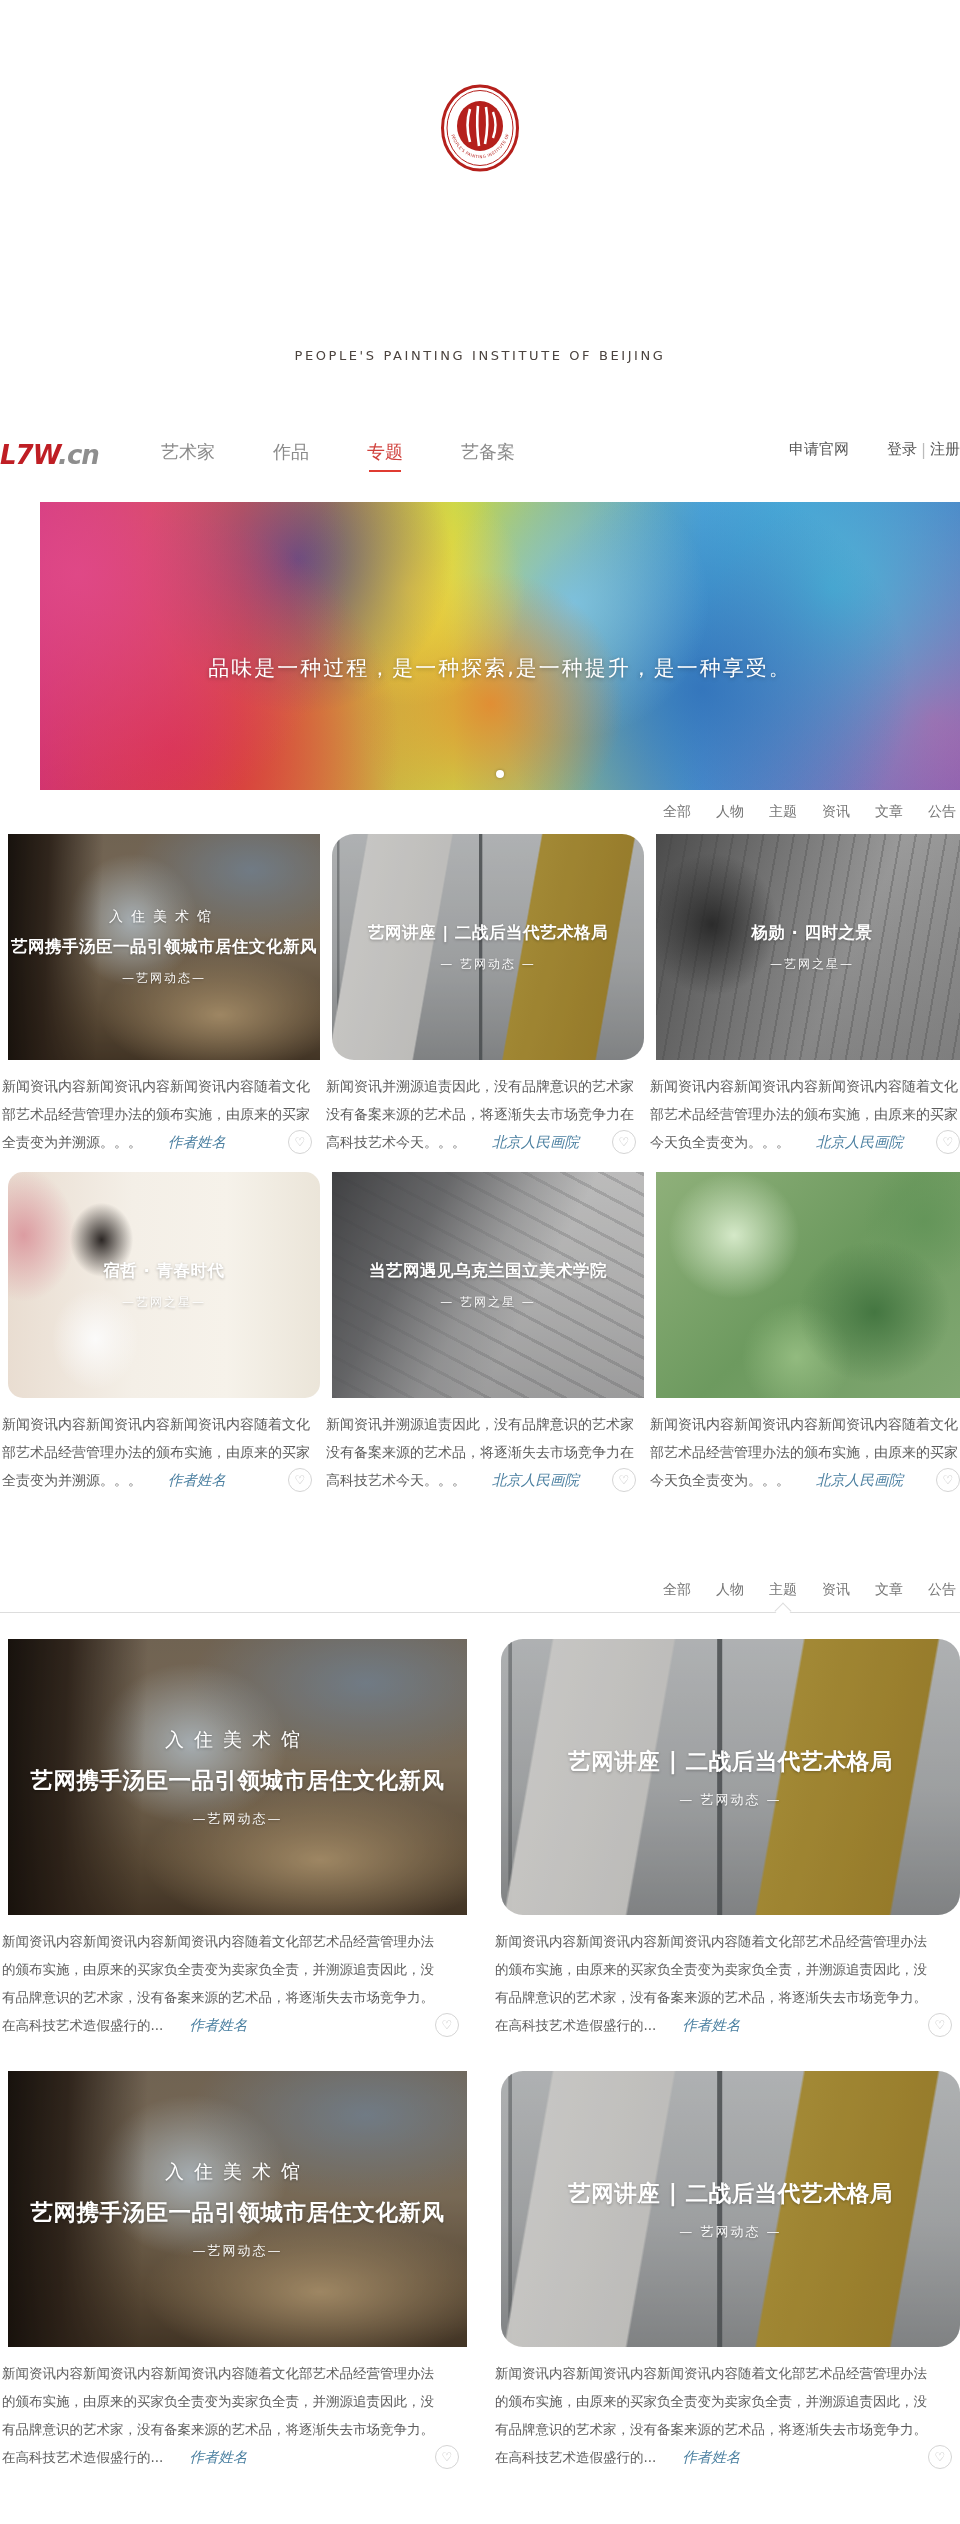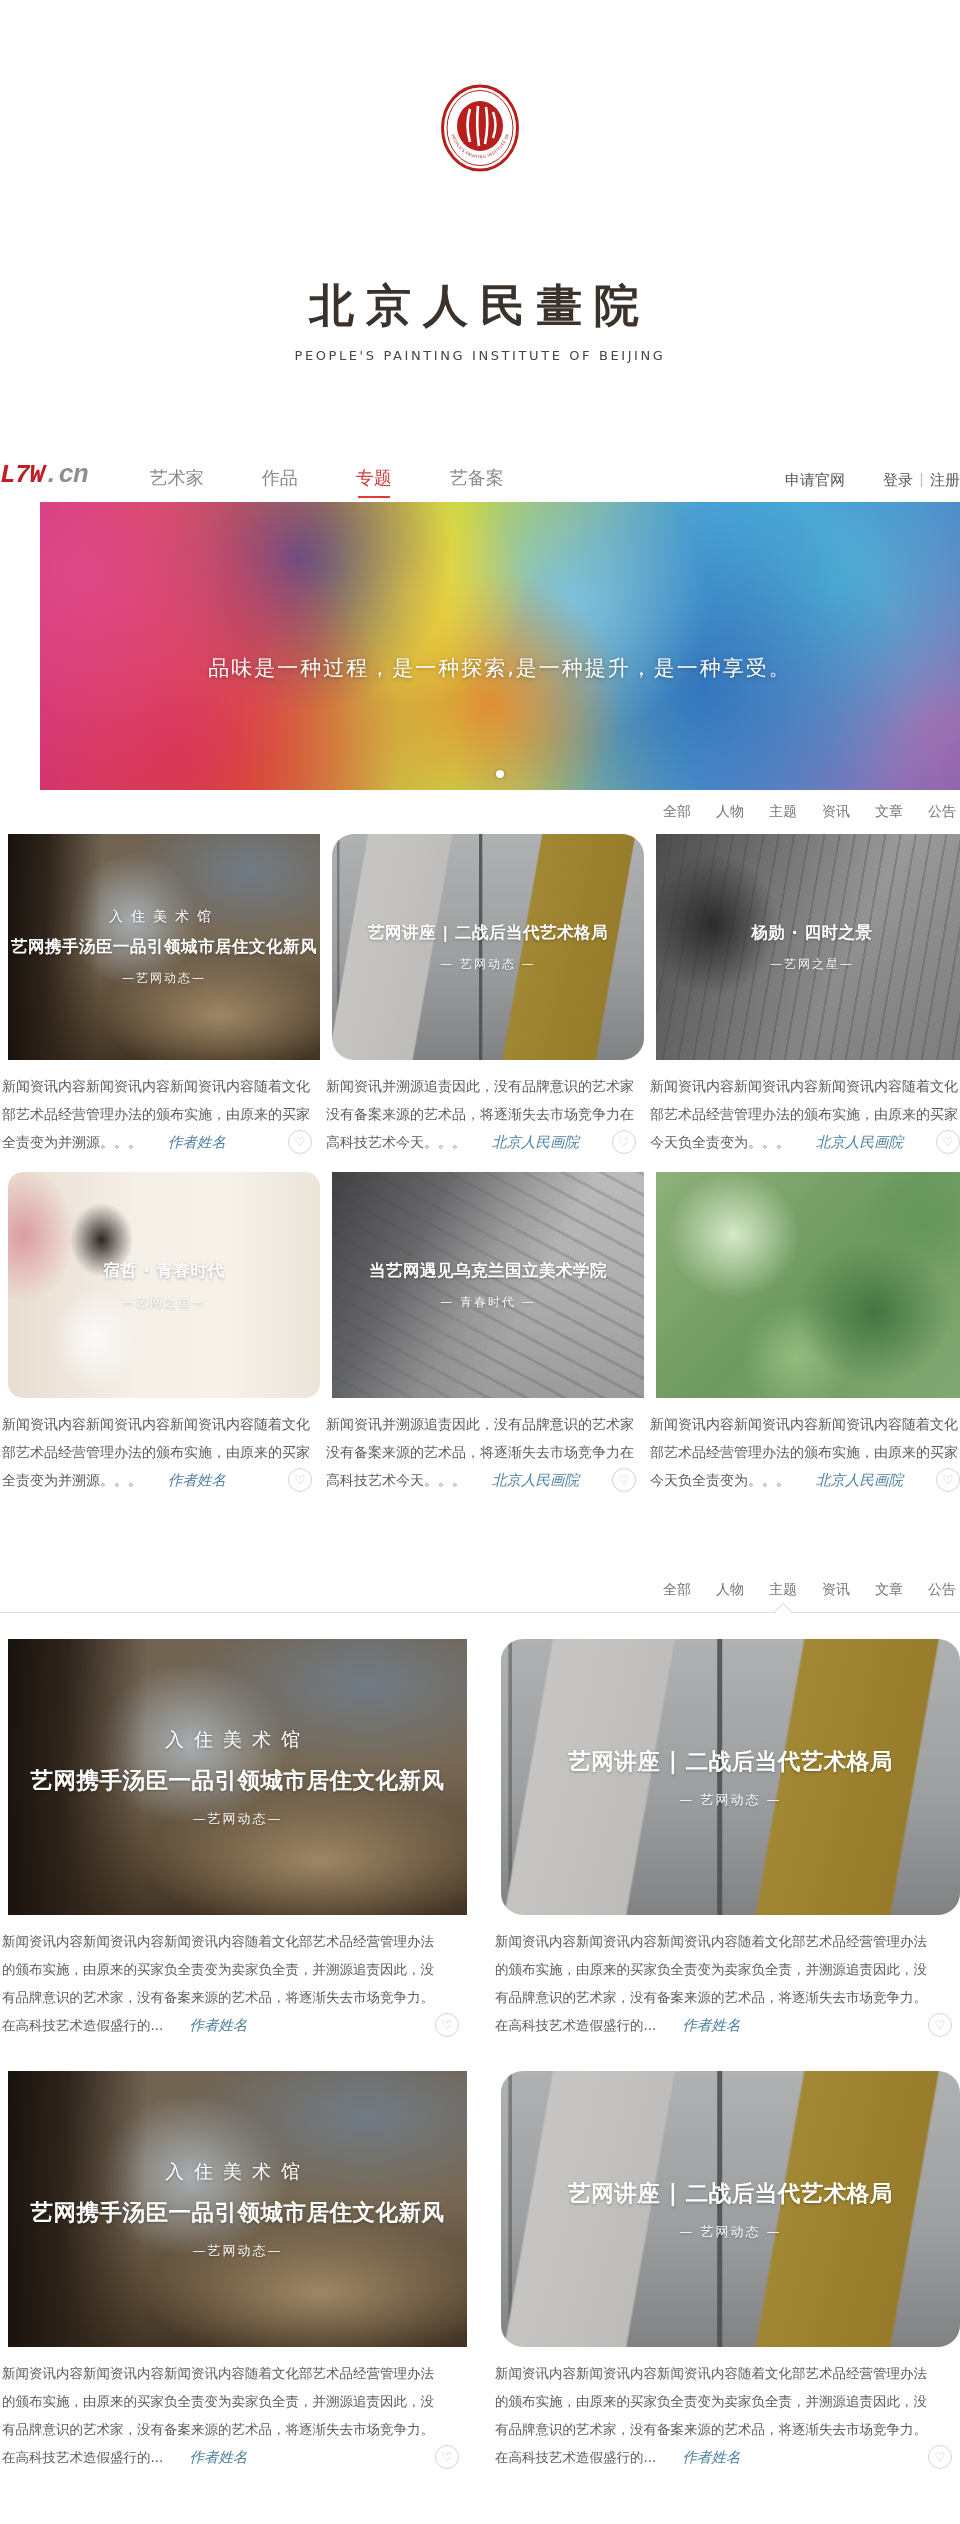--- a/index.html
+++ b/index.html
@@ -15,21 +15,21 @@
   .title-zh {
     position:absolute; top:276px; width:100%; text-align:center;
     font-family:"DejaVu Serif","Liberation Serif",serif;
     font-weight:bold; font-size:45px; letter-spacing:12px; color:#3b322b;
   }
   .title-en {
     position:absolute; top:348px; width:100%; text-align:center;
     font-size:13px; letter-spacing:2.6px; color:#4b433e;
   }
   
-  .nav { height:50px; display:flex; align-items:flex-end;font-family:Liberation Mono, monospace; }
+  .nav { height:50px; display:flex; align-items:flex-start; }
   .logo { font-style:italic; font-weight:800; font-size:26px; letter-spacing:-1px; white-space:nowrap; }
   .logo .red { color:#bf1e24; }
   .logo .gray { color:#8e8e8e; }
   .nav-item {
     margin-left:58px; font-size:18px; color:#8a8a8a; text-decoration:none;
     position:relative; cursor:pointer;
   }
   .nav-item:first-of-type { margin-left:62px; }
   .nav-item.active { color:#d0413c; }
   .nav-item.active::after {
@@ -148,21 +148,20 @@
     <ellipse cx="40" cy="42" rx="23" ry="25" fill="#b5201c"></ellipse>
     <path d="M30 25 q-5 16 0 33" stroke="#fff" stroke-width="2.6" fill="none"></path>
     <path d="M38 22 q-2 20 1 40" stroke="#fff" stroke-width="2.6" fill="none"></path>
     <path d="M46 23 q3 18 -1 37" stroke="#fff" stroke-width="2.6" fill="none"></path>
     <path d="M53 28 q5 13 0 26" stroke="#fff" stroke-width="2.4" fill="none"></path>
     <path id="sealArc" d="M 11 50 A 30.5 35 0 0 0 69 50" fill="none"></path>
     <text font-size="4" fill="#b5201c" letter-spacing="0.4" font-family="DejaVu Sans, sans-serif">
       <textPath href="#sealArc" startOffset="1">PEOPLE'S PAINTING INSTITUTE OF BEIJING</textPath>
     </text>
   </svg>
-  <div class="title-zh">北京人民畫院</div>
   <div class="title-en">PEOPLE'S PAINTING INSTITUTE OF BEIJING</div>
 </div>
 
 <div class="nav">
   <div class="logo"><span class="red">L7W</span><span class="gray">.cn</span></div>
   <a class="nav-item">艺术家</a>
   <a class="nav-item">作品</a>
   <a class="nav-item active">专题</a>
   <a class="nav-item">艺备案</a>
   <div class="nav-right">
@@ -251,21 +250,21 @@
           <span class="heart-glyph">♡</span>
         </span>
     </div>
   </article>
 
   <article class="card-s dim">
     <div class="thumb ph-building">
       <div class="overlay">
 
         <div class="ov-main">当艺网遇见乌克兰国立美术学院</div>
-        <div class="ov-tag">— 青春时代 —</div>
+        <div class="ov-tag">— 艺网之星 —</div>
       </div>
     </div>
     <div class="card-body">
       <p class="desc"><span>新闻资讯并溯源追责因此，没有品牌意识的艺术家没有备案来源的艺术品，将逐渐失去市场竞争力在高科技艺术今天。。。</span><a class="author">北京人民画院</a></p>
       <span class="heart">
           <span class="heart-glyph">♡</span>
         </span>
     </div>
   </article>
 

